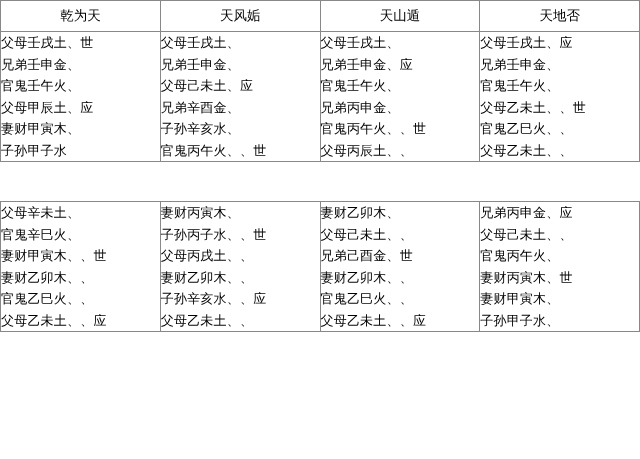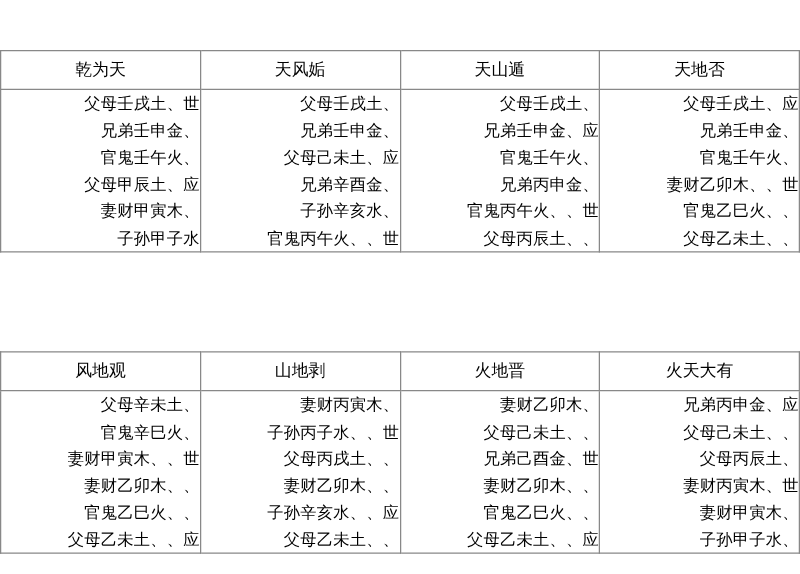--- a/index.html
+++ b/index.html
@@ -17,21 +17,20 @@
   .page {
     width: 640px;
     height: 459px;
     position: relative;
     box-sizing: border-box;
   }
   table.hexa {
     border-collapse: collapse;
     width: 640px;
     table-layout: fixed;
-    margin-top: 40px;
   }
   table.hexa td {
     border: 1px solid #888888;
     vertical-align: top;
     padding: 0;
   }
   td.head {
     text-align: center;
     font-size: 13.5px;
     line-height: 30px;
@@ -40,21 +39,20 @@
     white-space: nowrap;
   }
   td.body {
     padding: 7px 8px 8px 8px;
     font-size: 13px;
     line-height: 21.5px;
   }
   .line {
     white-space: nowrap;
     letter-spacing: 0.2px;
-    text-align: right;
   }
   .spacer {
     height: 39px;
     width: 640px;
   }
 </style>
 </head>
 <body>
 
 <div class="page">
@@ -89,38 +87,32 @@
         <div class="line">兄弟壬申金、应</div>
         <div class="line">官鬼壬午火、</div>
         <div class="line">兄弟丙申金、</div>
         <div class="line">官鬼丙午火、、世</div>
         <div class="line">父母丙辰土、、</div>
       </td>
       <td class="body">
         <div class="line">父母壬戌土、应</div>
         <div class="line">兄弟壬申金、</div>
         <div class="line">官鬼壬午火、</div>
-        <div class="line">妻财乙卯木、、世</div>
+        <div class="line">父母乙未土、、世</div>
         <div class="line">官鬼乙巳火、、</div>
         <div class="line">父母乙未土、、</div>
       </td>
     </tr>
   </tbody>
     </table>
 
   <div class="spacer"></div>
 
   <table class="hexa">
     <tbody>
-        <tr>
-      <td class="head">风地观</td>
-      <td class="head">山地剥</td>
-      <td class="head">火地晋</td>
-      <td class="head">火天大有</td>
-    </tr>
     <tr>
       <td class="body">
         <div class="line">父母辛未土、</div>
         <div class="line">官鬼辛巳火、</div>
         <div class="line">妻财甲寅木、、世</div>
         <div class="line">妻财乙卯木、、</div>
         <div class="line">官鬼乙巳火、、</div>
         <div class="line">父母乙未土、、应</div>
       </td>
       <td class="body">
@@ -135,21 +127,21 @@
         <div class="line">妻财乙卯木、</div>
         <div class="line">父母己未土、、</div>
         <div class="line">兄弟己酉金、世</div>
         <div class="line">妻财乙卯木、、</div>
         <div class="line">官鬼乙巳火、、</div>
         <div class="line">父母乙未土、、应</div>
       </td>
       <td class="body">
         <div class="line">兄弟丙申金、应</div>
         <div class="line">父母己未土、、</div>
-        <div class="line">父母丙辰土、</div>
+        <div class="line">官鬼丙午火、</div>
         <div class="line">妻财丙寅木、世</div>
         <div class="line">妻财甲寅木、</div>
         <div class="line">子孙甲子水、</div>
       </td>
     </tr>
   </tbody>
     </table>
 
 </div>
 

